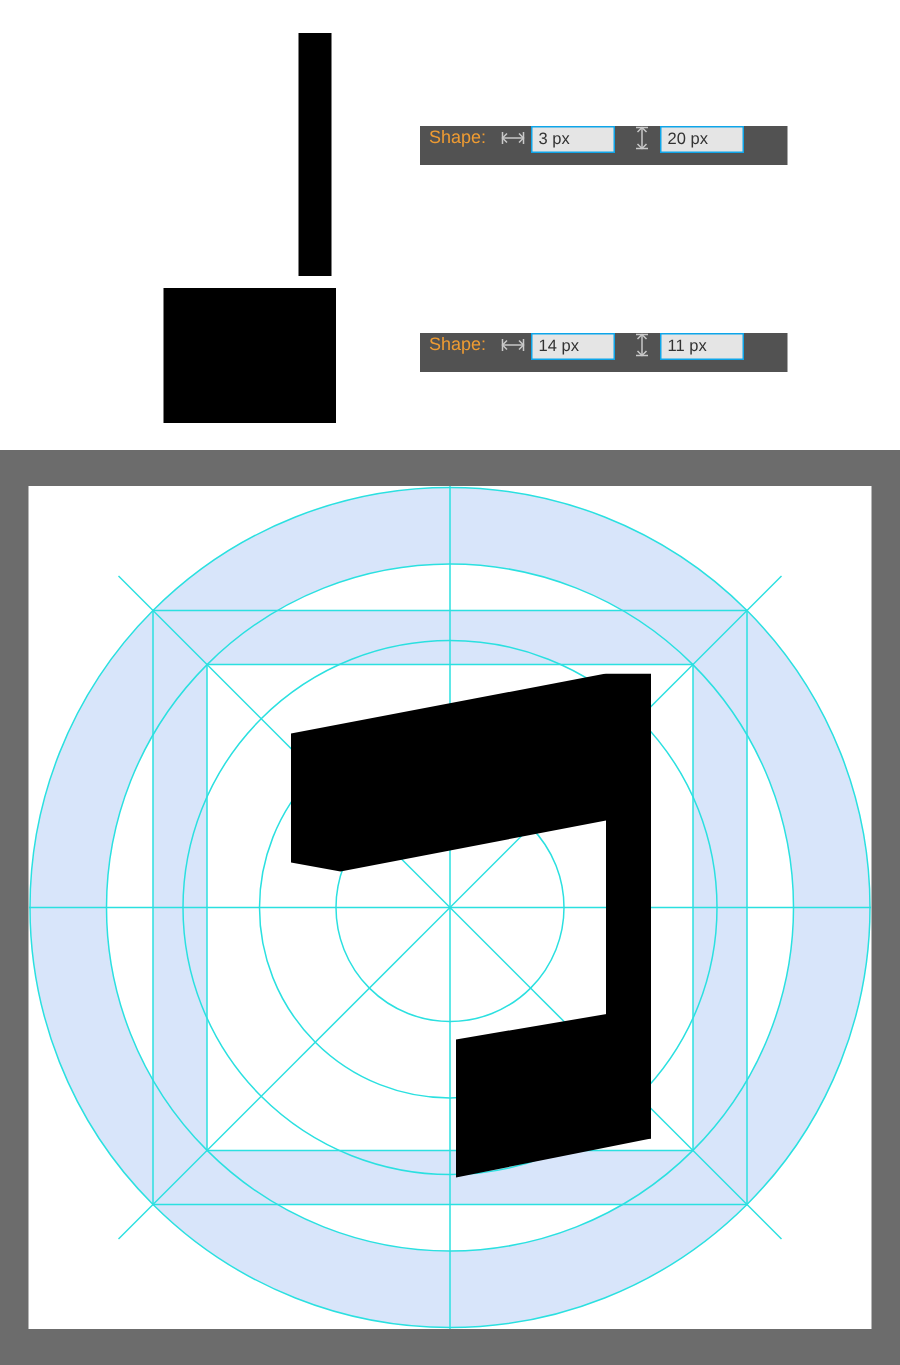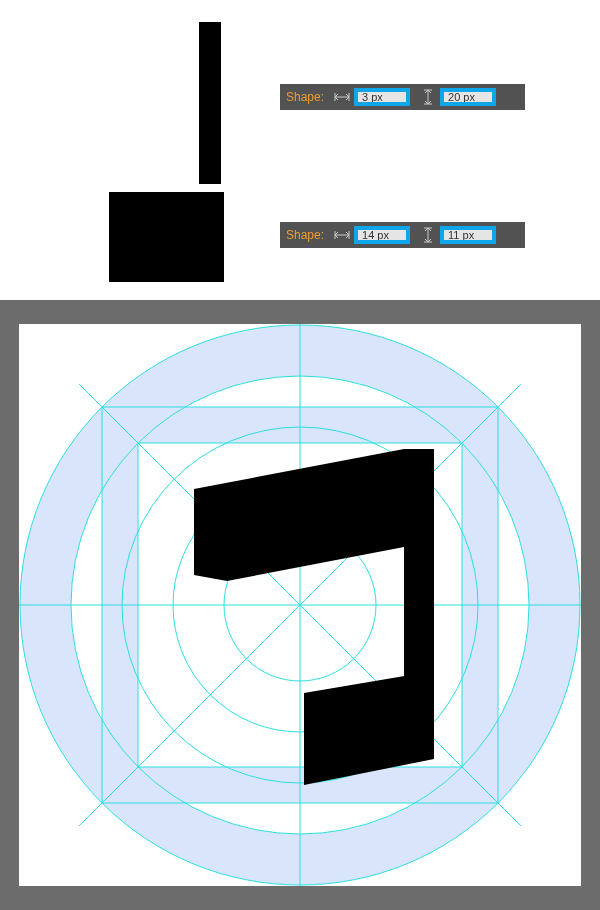--- a/index.html
+++ b/index.html
@@ -1,26 +1,26 @@
 <!DOCTYPE html>
 <html><head>
 <meta charset="utf-8">
 <style>
   html,body{margin:0;padding:0;width:600px;height:910px;background:#fff;font-family:"Segoe UI",Arial,sans-serif;font-size:12px;color:#000}
   *{box-sizing:border-box}
   .top{position:relative;height:300px;background:#fff}
   .shape-stem{position:absolute;left:199px;top:22px;width:22px;height:162px;background:#000}
   .shape-block{position:absolute;left:109px;top:192px;width:115px;height:90px;background:#000}
-  .panel{position:absolute;left:280px;width:245px;height:26px;background:#525252;display:flex;align-items:center;padding:0 6px}
+  .panel{position:absolute;left:280px;width:245px;height:26px;background:#525252;display:flex;padding:0 6px}
   .panel1{top:84px}
   .panel2{top:222px}
   .pl{color:#ee9b32;margin-right:10px}
   .ic{display:inline-flex;align-items:center;justify-content:center;width:16px;height:16px;margin-right:4px}
   .ic svg{display:block}
-  .fld{width:56px;height:18px;background:#e5e5e5;border:4px solid #0ea5e9;padding:1px 4px;font-size:11px;color:#333;margin-right:10px}
+  .fld{width:56px;height:18px;background:#e5e5e5;border:1px solid #0ea5e9;padding:1px 4px;font-size:11px;color:#333;margin-right:10px}
   .bottom{position:relative;height:610px;background:#6c6c6c;display:flex;align-items:center;justify-content:center}
   .canvas{position:relative;width:562px;height:562px;background:#fff;overflow:hidden}
   .canvas svg{position:absolute;inset:0}
   .note{position:absolute;left:175px;top:125px}
   .note svg{display:block}
 </style>
 </head>
 <body>
 
 <div class="top">

